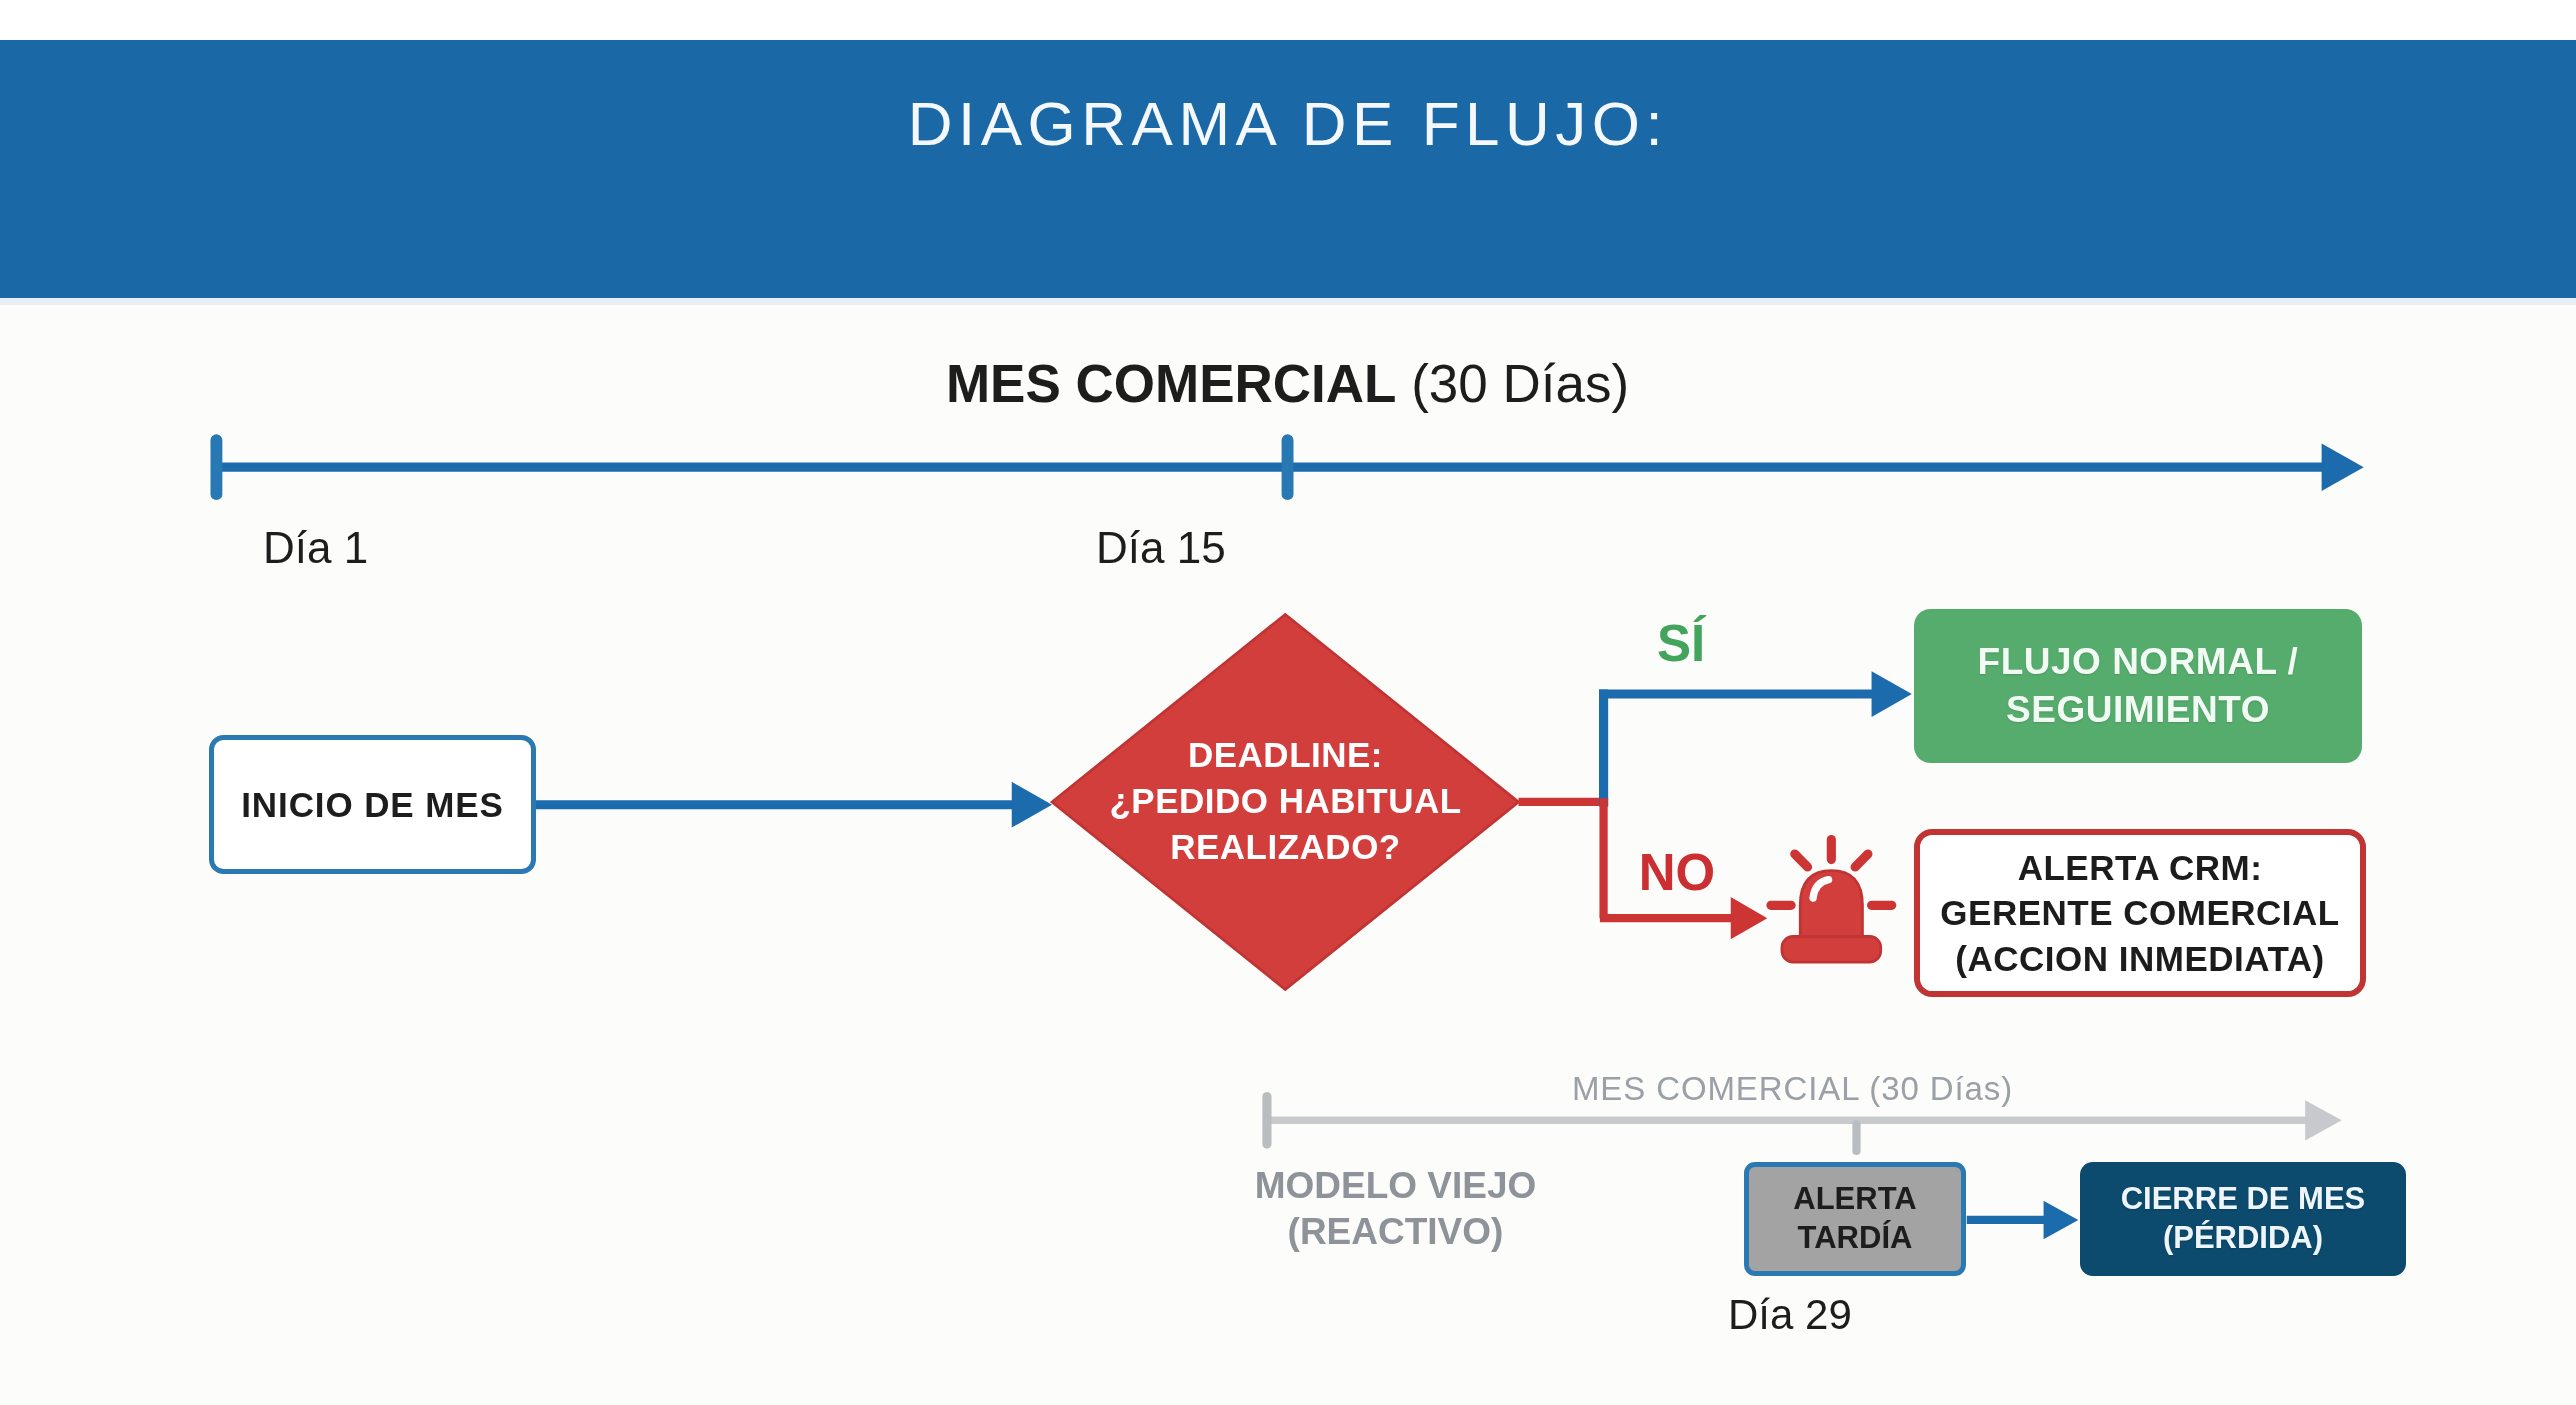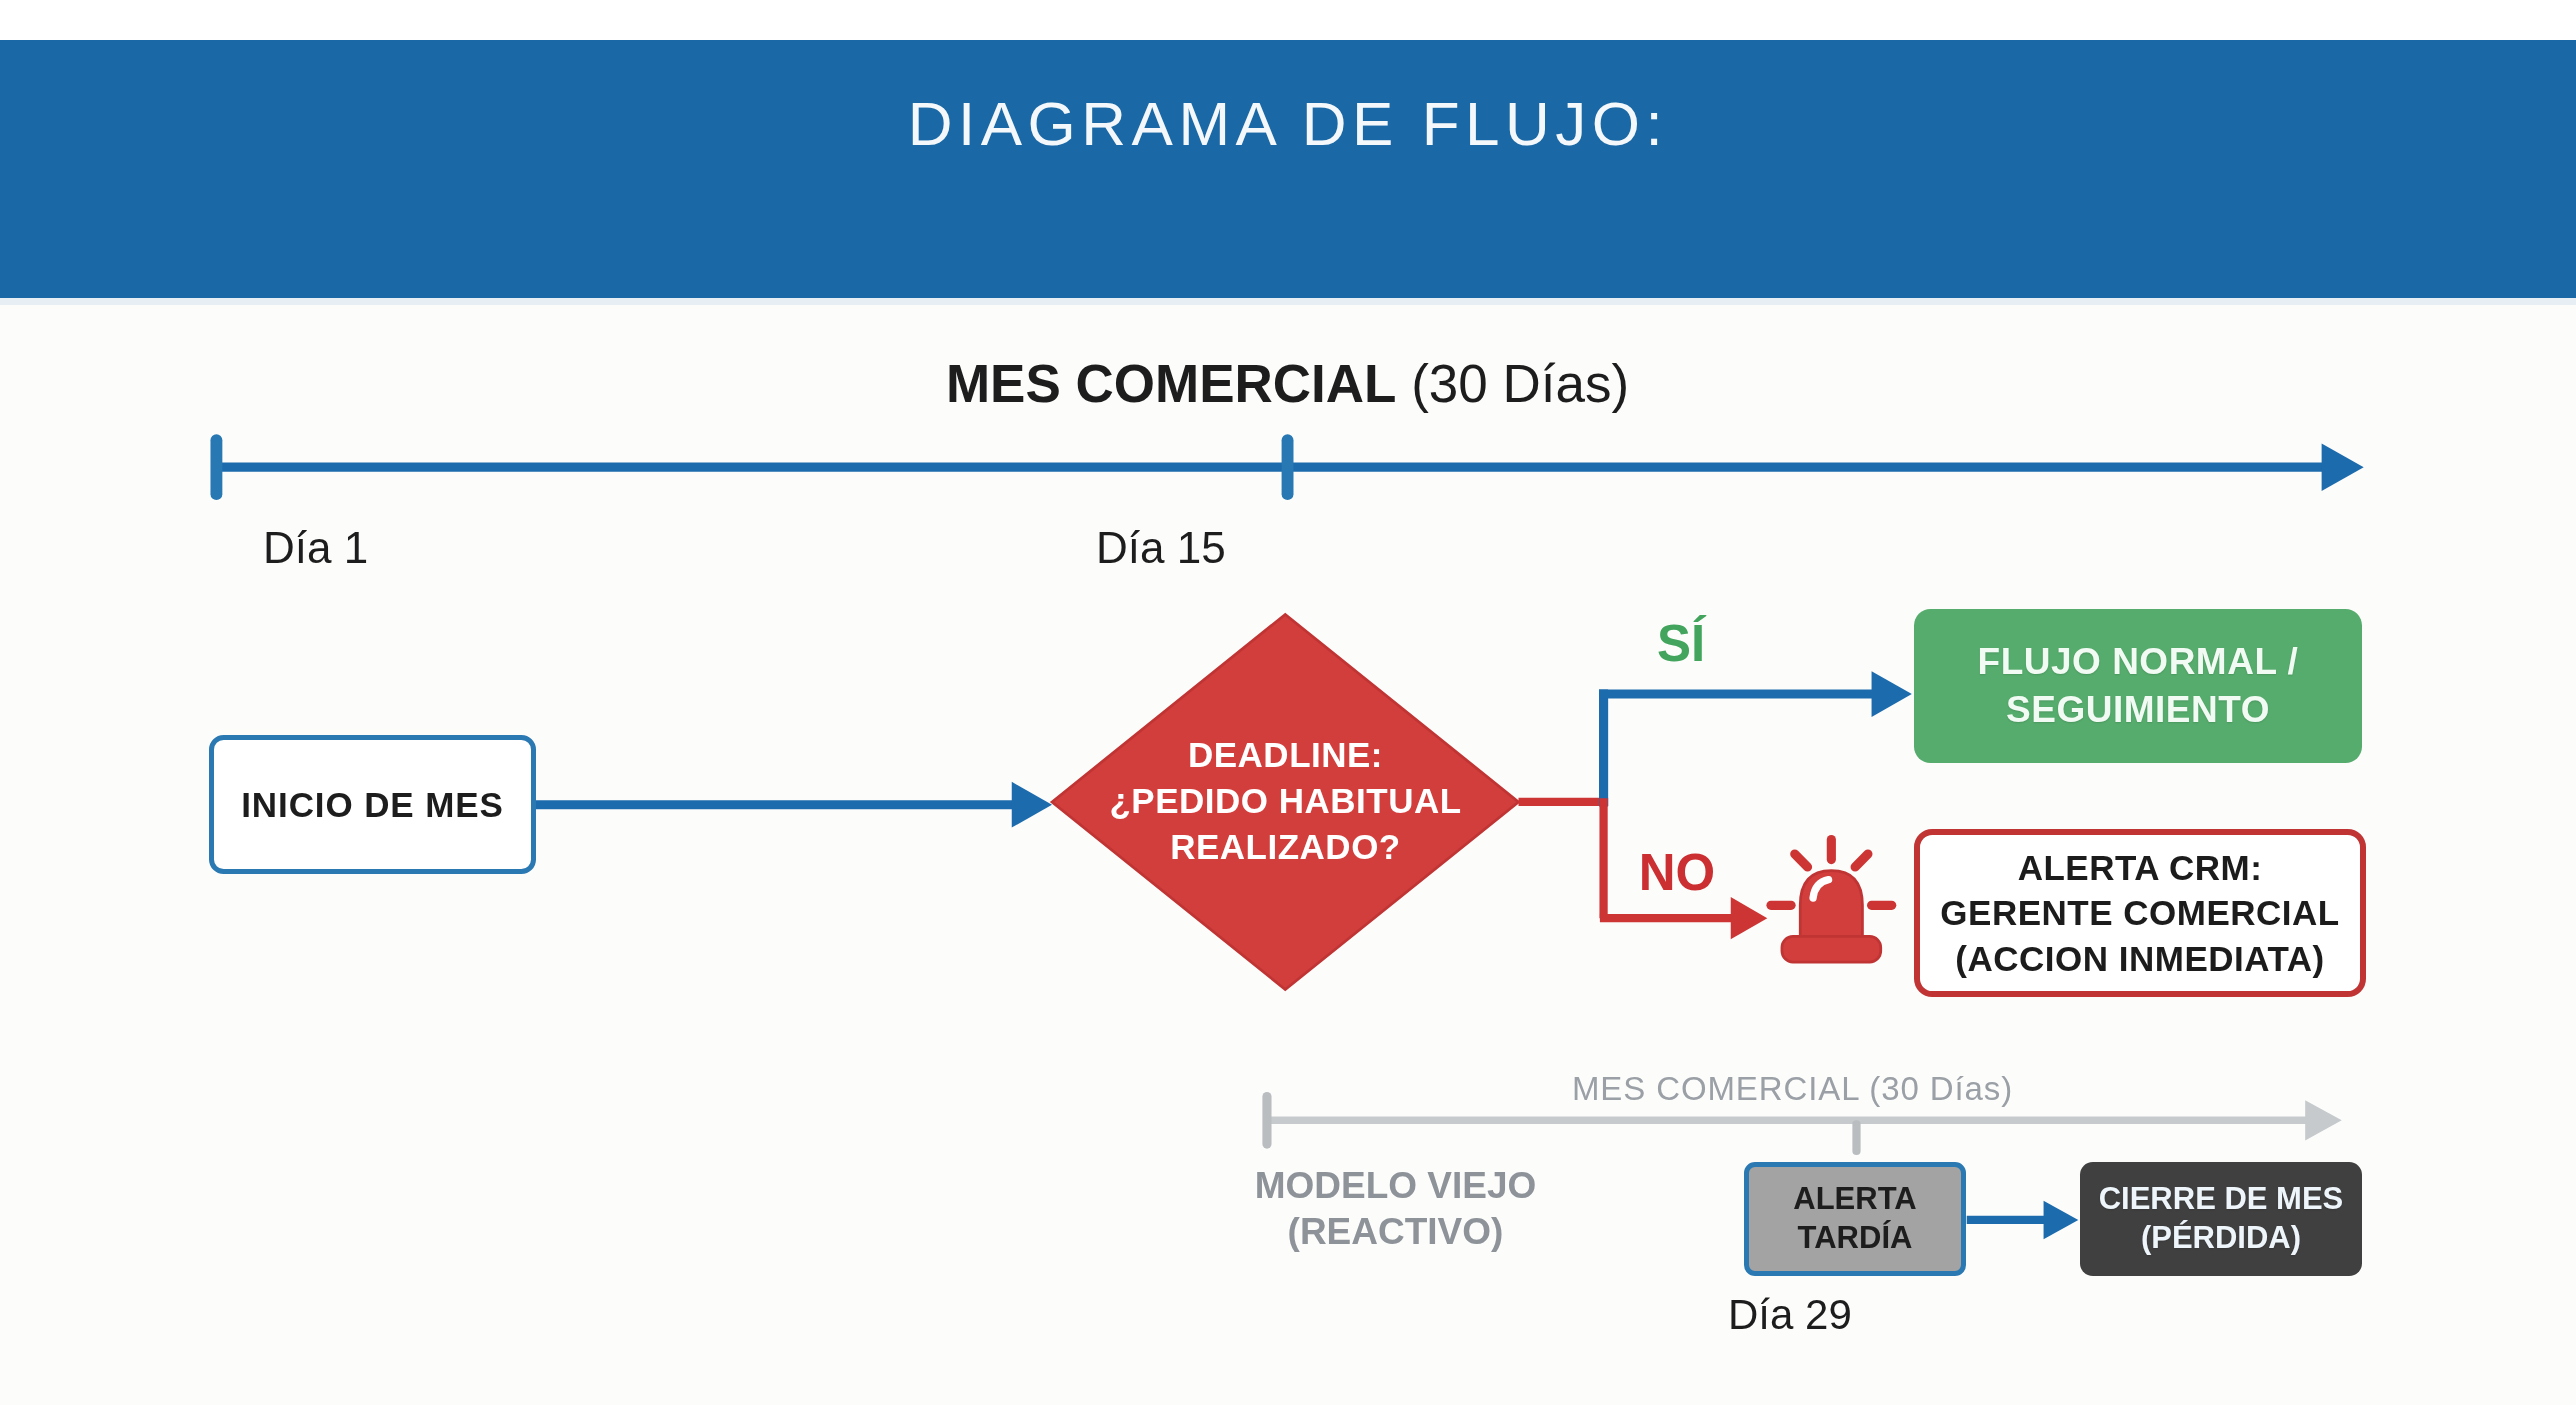--- a/index.html
+++ b/index.html
@@ -43,21 +43,21 @@
 
   
   .panel{left:1209px;top:1017px;width:1165px;height:307px;background:#edeeef;border-radius:20px;}
   .panel-title{left:1335px;top:1030px;width:915px;text-align:center;color:#9aa0a6;
     font-size:33px;font-weight:400;letter-spacing:0.9px;}
   .old-model{left:1217px;top:1123px;width:357px;text-align:center;color:#8d9399;
     font-size:37px;font-weight:600;line-height:1.25;}
   .late-box{left:1744px;top:1122px;width:222px;height:114px;background:#a3a3a3;
     border:5.5px solid #2b79b3;border-radius:11px;box-sizing:border-box;color:#1d1d1d;
     font-size:31px;font-weight:700;line-height:1.25;}
-  .close-box{left:2080px;top:1122px;width:282px;height:114px;background:#404040;
+  .close-box{left:2080px;top:1122px;width:326px;height:114px;background:#0c4a6e;
     border-radius:12.8px;box-sizing:border-box;color:#eef6fb;font-size:31px;font-weight:700;
     line-height:1.25;text-shadow:0 0.9px 1.8px rgba(0,0,0,0.15);}
   .dia29{left:1728px;top:1251px;width:256px;text-align:left;color:#1d1d1d;
     font-size:42px;font-weight:400;}
 </style>
 </head>
 <body>
 
 <div class="stage">
 

